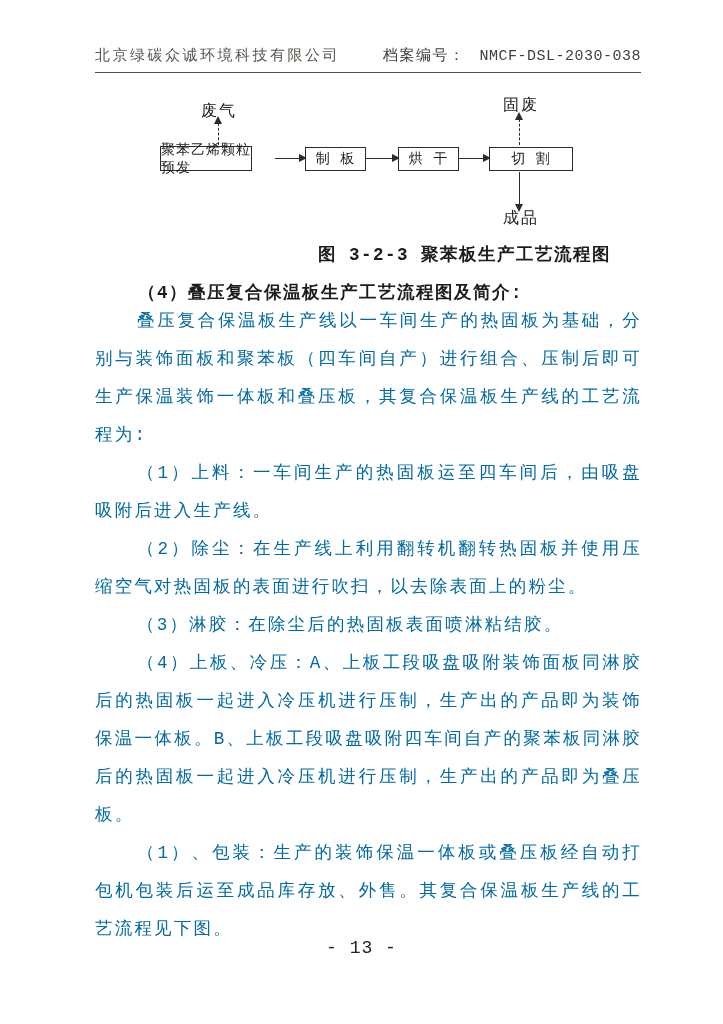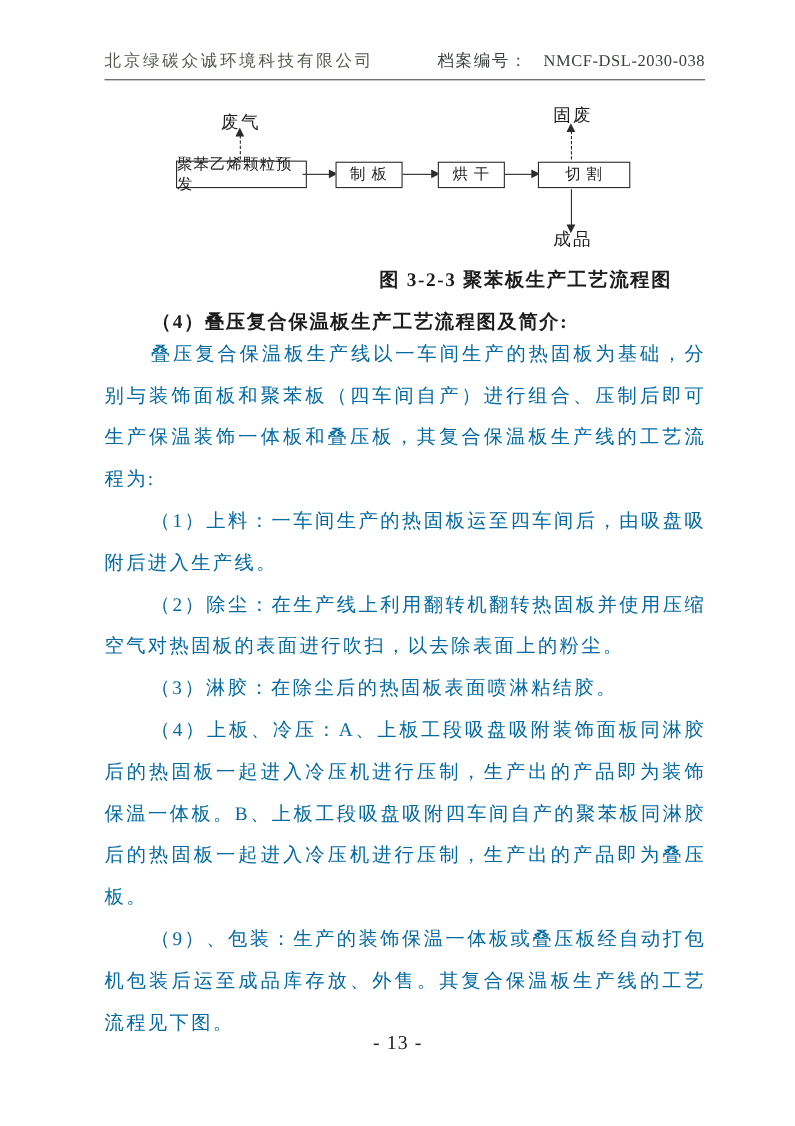--- a/index.html
+++ b/index.html
@@ -1,18 +1,18 @@
 <!DOCTYPE html>
 <html><head>
 <meta charset="utf-8">
 <style>
   html,body { margin:0; padding:0; background:#ffffff; }
   #page {
     position:relative; width:723px; height:1024px; background:#ffffff;
-    font-family:Liberation Serif, serif; color:#1c1c1c;
+    font-family:Liberation Mono, monospace; color:#1c1c1c;
     overflow:hidden;
   }
   
   #header {
     position:absolute; left:95px; top:46px; width:546px;
     display:flex; justify-content:space-between; align-items:flex-end;
     padding-bottom:7px; border-bottom:1.7px solid #4a4f4a;
     font-size:15px;
   }
   .company { color:#51594f; letter-spacing:2.5px; }
@@ -72,21 +72,21 @@
     <span class="company">北京绿碳众诚环境科技有限公司</span>
     <span class="fileno-wrap">
       <span class="fileno-label">档案编号：</span><span class="fileno-value">NMCF-DSL-2030-038</span>
     </span>
   </div>
 
   <div id="flow">
     <span class="flabel" style="left:106px; top:6px;">废气</span>
     <div class="vdash" style="left:123px; top:28px; height:22px;"></div>
 
-    <div class="fbox" style="left:65px; top:51px; width:119px; height:25px;">聚苯乙烯颗粒预发</div>
+    <div class="fbox" style="left:65px; top:51px; width:92px; height:25px;">聚苯乙烯颗粒预发</div>
     <div class="harrow" style="left:180px; top:63px; width:30px;"></div>
 
     <div class="fbox" style="left:210px; top:52px; width:61px; height:24px;">制 板</div>
     <div class="harrow" style="left:271px; top:63px; width:32px;"></div>
 
     <div class="fbox" style="left:303px; top:52px; width:61px; height:24px;">烘 干</div>
     <div class="harrow" style="left:364px; top:63px; width:30px;"></div>
 
     <div class="fbox" style="left:394px; top:52px; width:84px; height:24px;">切 割</div>
 
@@ -100,18 +100,18 @@
   <div id="caption">图 3-2-3 聚苯板生产工艺流程图</div>
 
   <div id="section-heading">（4）叠压复合保温板生产工艺流程图及简介:</div>
 
   <div id="body">
     <p>叠压复合保温板生产线以一车间生产的热固板为基础，分别与装饰面板和聚苯板（四车间自产）进行组合、压制后即可生产保温装饰一体板和叠压板，其复合保温板生产线的工艺流程为:</p>
     <p>（1）上料：一车间生产的热固板运至四车间后，由吸盘吸附后进入生产线。</p>
     <p>（2）除尘：在生产线上利用翻转机翻转热固板并使用压缩空气对热固板的表面进行吹扫，以去除表面上的粉尘。</p>
     <p>（3）淋胶：在除尘后的热固板表面喷淋粘结胶。</p>
     <p>（4）上板、冷压：A、上板工段吸盘吸附装饰面板同淋胶后的热固板一起进入冷压机进行压制，生产出的产品即为装饰保温一体板。B、上板工段吸盘吸附四车间自产的聚苯板同淋胶后的热固板一起进入冷压机进行压制，生产出的产品即为叠压板。</p>
-    <p>（9）、包装：生产的装饰保温一体板或叠压板经自动打包机包装后运至成品库存放、外售。其复合保温板生产线的工艺流程见下图。</p>
+    <p>（1）、包装：生产的装饰保温一体板或叠压板经自动打包机包装后运至成品库存放、外售。其复合保温板生产线的工艺流程见下图。</p>
   </div>
 
   <div id="footer">- 13 -</div>
 
 </div>
 
 </body></html>

